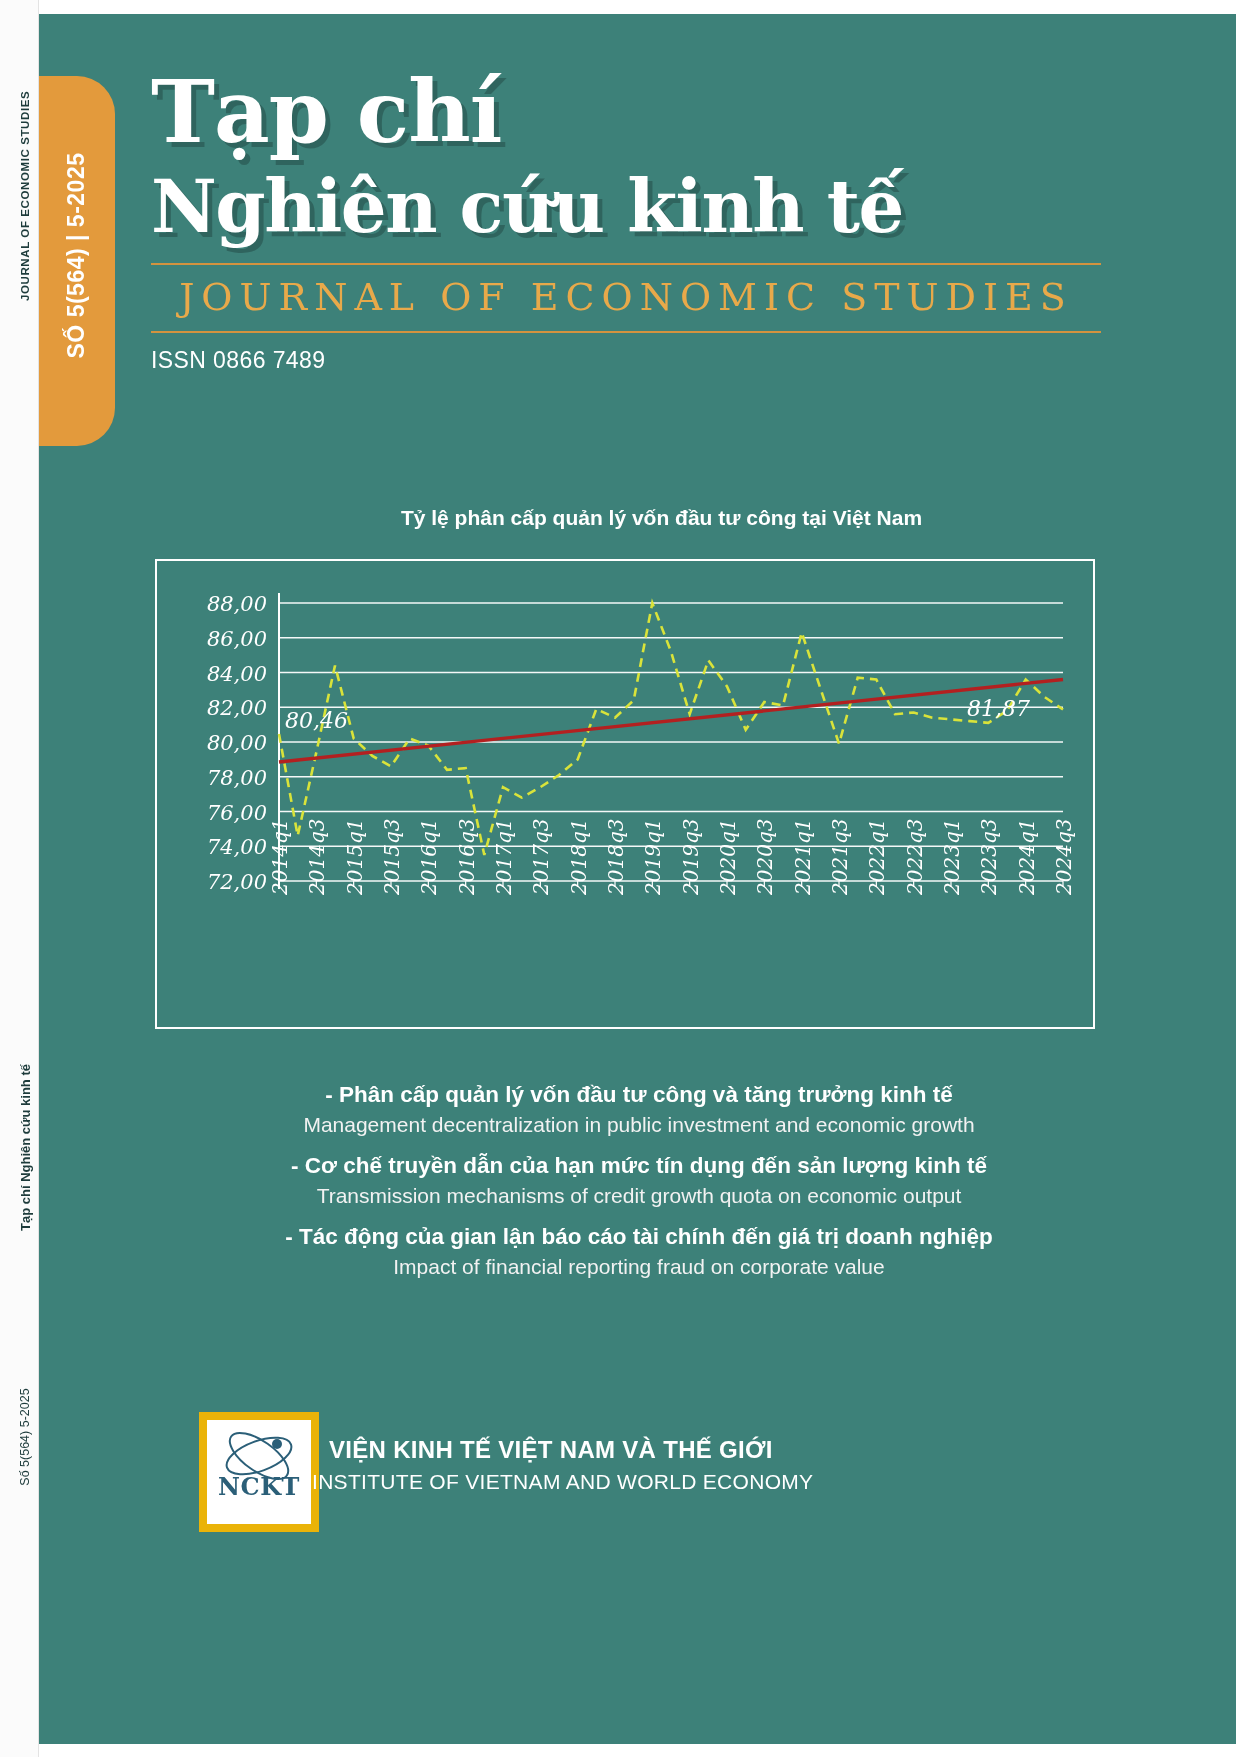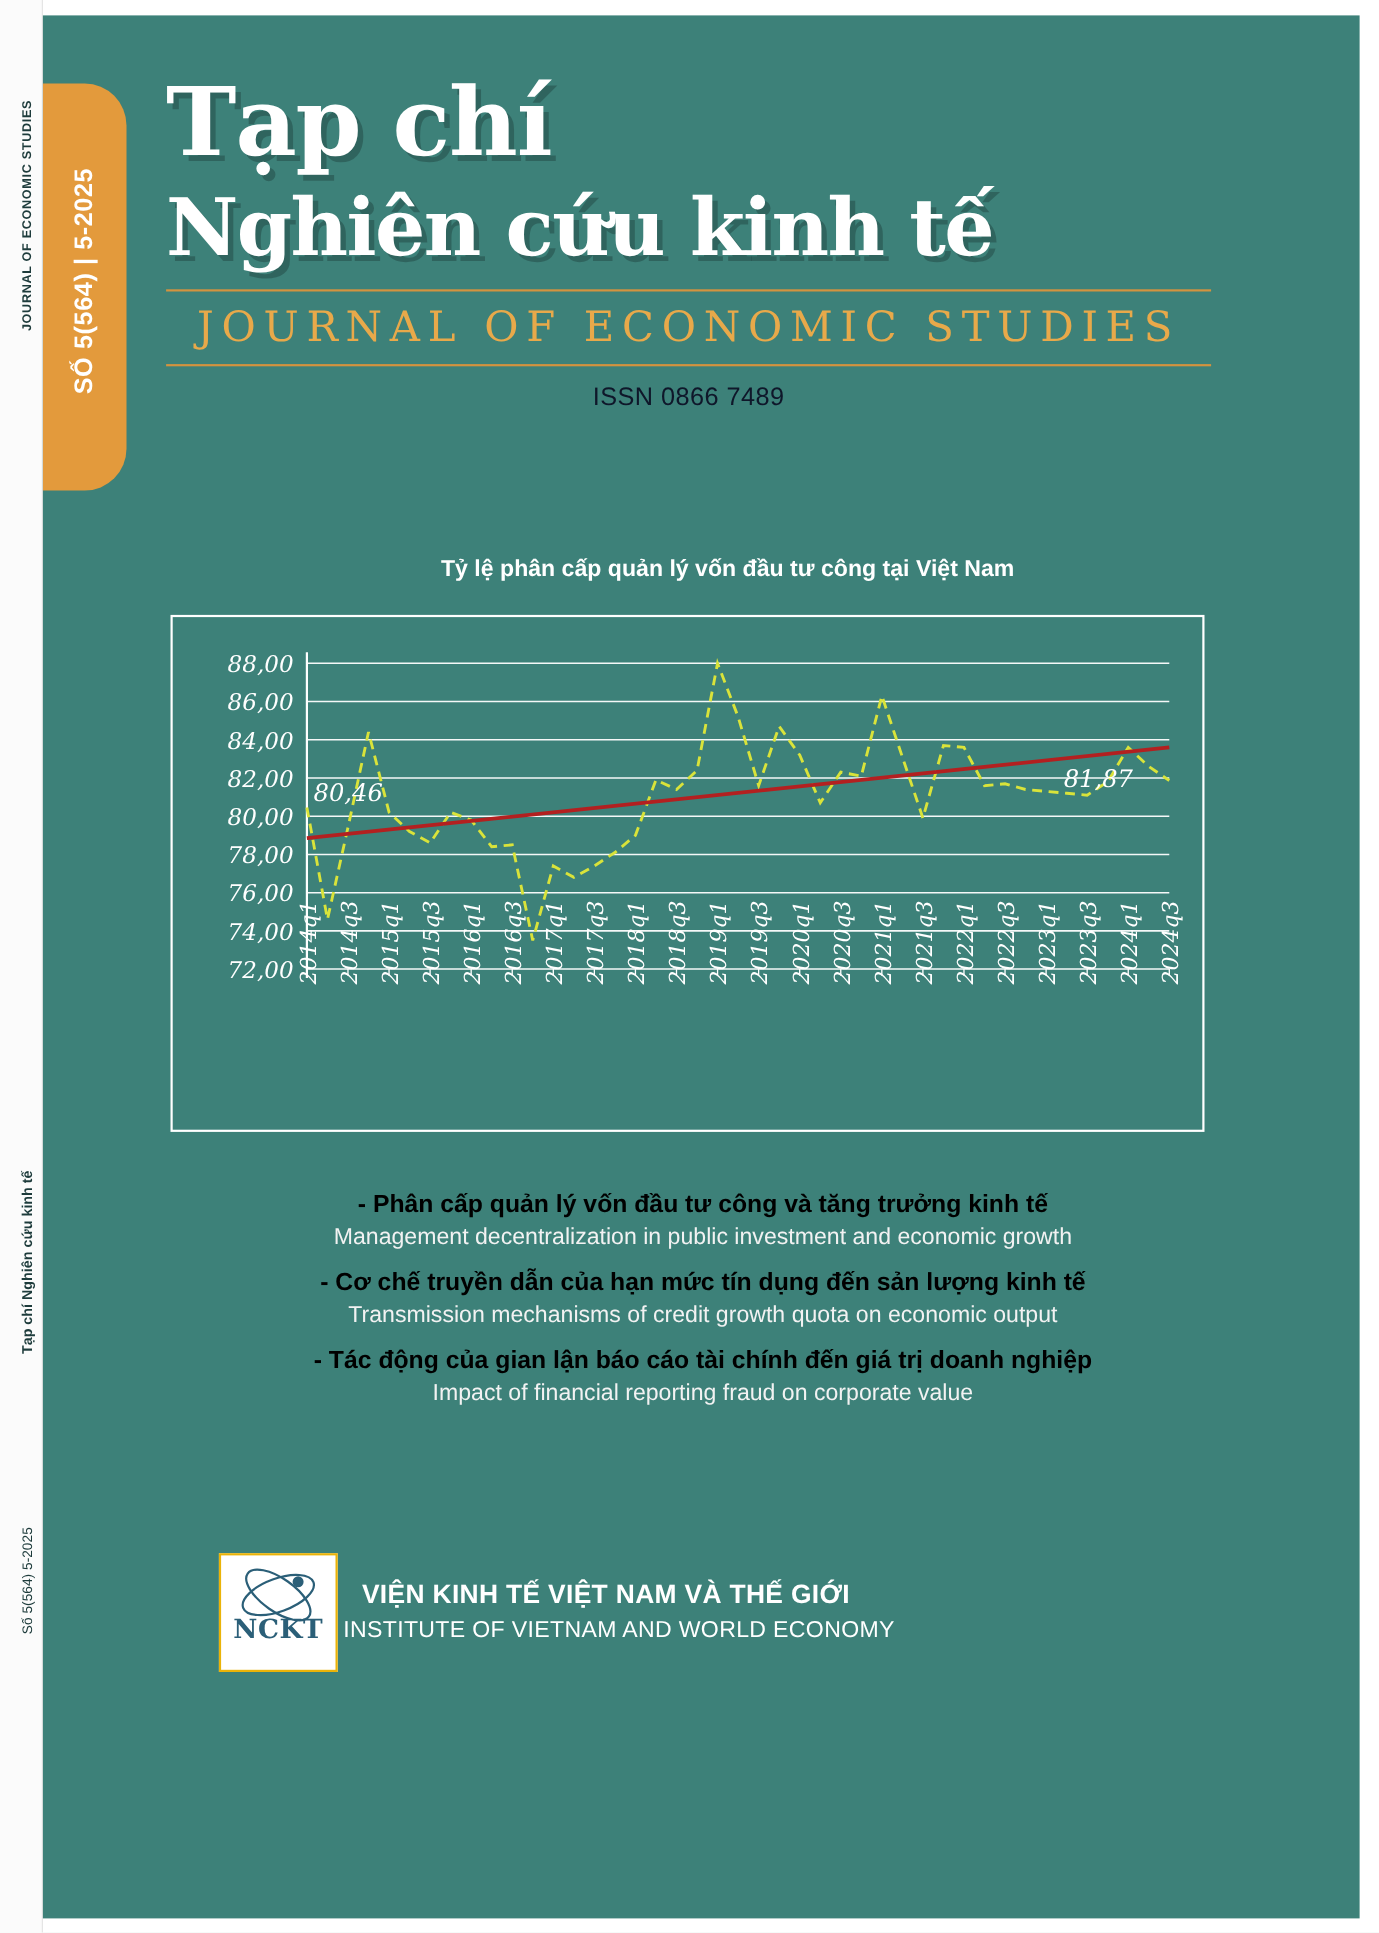--- a/index.html
+++ b/index.html
@@ -147,24 +147,24 @@
     text-align: center;
     width: 950px;
   }
   .rule2 {
     height: 2px;
     background: #d3933f;
     margin: 12px 0 0 0;
     width: 950px;
   }
   .issn {
-    color: #0f172a;
+    color: #ffffff;
     font-size: 23px;
     width: 950px;
-    text-align: center;
+    text-align: left;
     margin-top: 14px;
     letter-spacing: 0.4px;
   }
 
   
   .chart-title {
     position: absolute;
     left: 0;
     top: 492px;
     width: 1245px;
@@ -187,21 +187,21 @@
 
   
   .contents {
     position: absolute;
     left: 60px;
     top: 1052px;
     width: 1080px;
     text-align: center;
   }
   .item-vi {
-    color: #000000;
+    color: #ffffff;
     font-weight: bold;
     font-size: 22.5px;
     margin-top: 16px;
   }
   .item-en {
     color: #f2f2f2;
     font-size: 21px;
     margin-top: 5px;
   }
 
@@ -213,21 +213,21 @@
     width: 900px;
     height: 110px;
   }
   .logo-box {
     position: absolute;
     left: 0;
     top: 0;
     width: 104px;
     height: 104px;
     background: #ffffff;
-    border: 2px solid #eab308;
+    border: 8px solid #eab308;
   }
   .logo-text {
     position: absolute;
     left: 0;
     top: 52px;
     width: 104px;
     text-align: center;
     font-family: "DejaVu Serif", serif;
     font-weight: bold;
     font-size: 24px;

